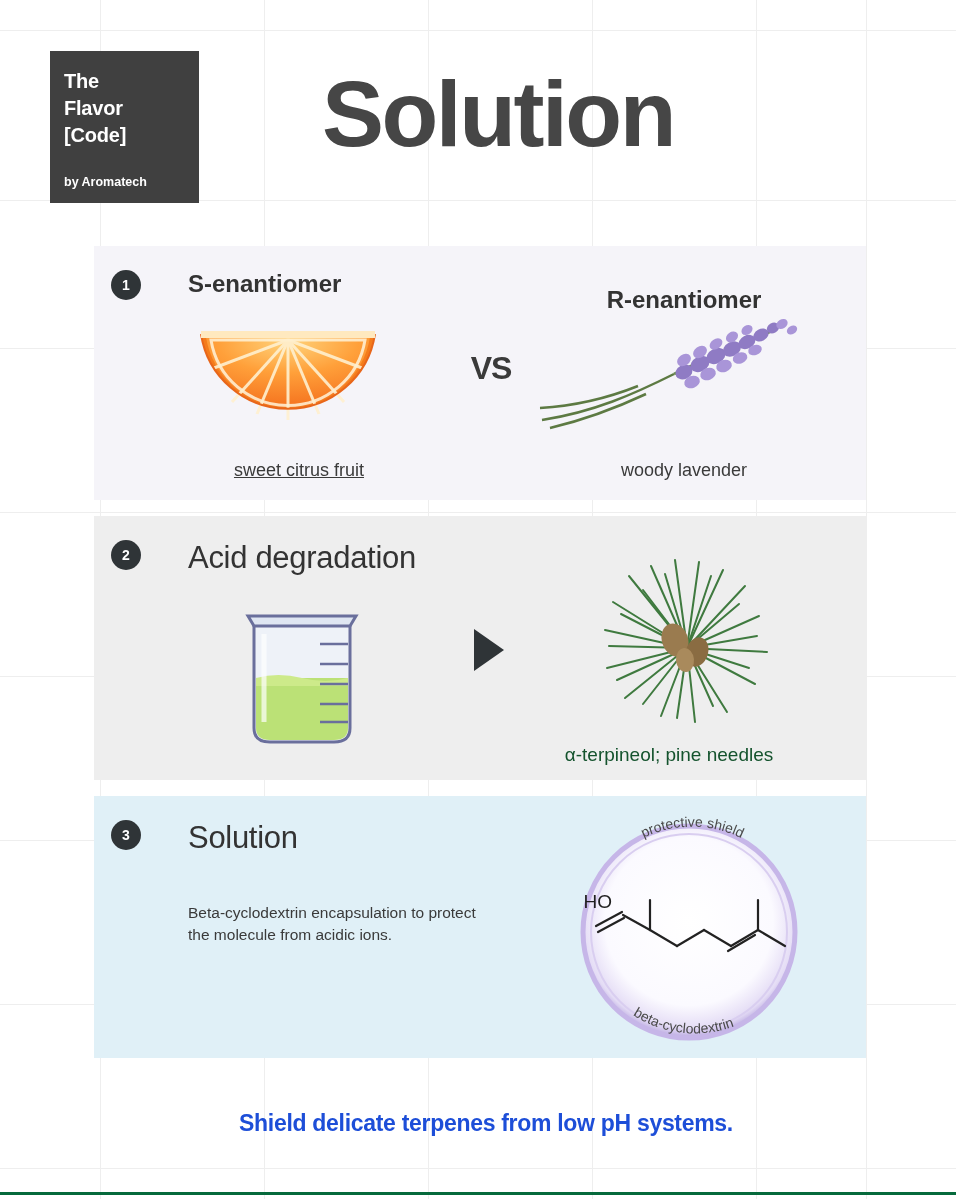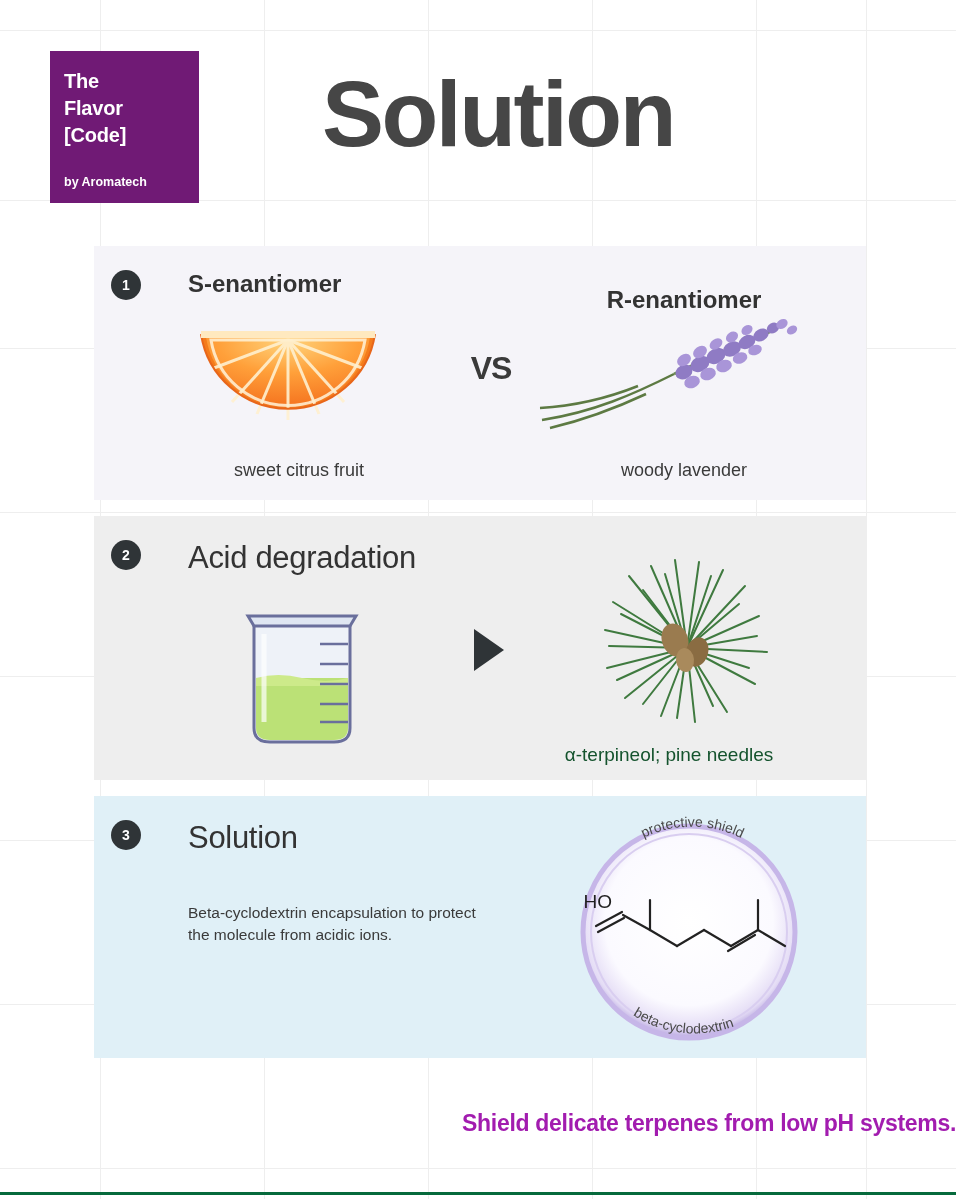--- a/index.html
+++ b/index.html
@@ -44,21 +44,21 @@
     height: 1199px;
   }
 
   
   .logo-badge {
     position: absolute;
     left: 50px;
     top: 51px;
     width: 149px;
     height: 152px;
-    background: #701a75;
+    background: #404040;
     color: #ffffff;
     box-sizing: border-box;
     padding: 17px 0 4px 14px;
   }
   .logo-title {
     font-size: 20px;
     font-weight: bold;
     line-height: 1.36;
     letter-spacing: -0.2px;
   }
@@ -151,20 +151,21 @@
     letter-spacing: -1px;
   }
   .caption-left {
     position: absolute;
     left: 40px;
     width: 330px;
     top: 214px;
     text-align: center;
     font-size: 18px;
     color: #3a3a3a;
+    text-decoration: underline;
   }
   .caption-right {
     position: absolute;
     left: 430px;
     width: 320px;
     top: 214px;
     text-align: center;
     font-size: 18px;
     color: #3a3a3a;
   }
@@ -236,24 +237,24 @@
     width: 330px;
     height: 248px;
   }
 
   
   .footer-text {
     position: absolute;
     left: 0;
     right: 0;
     top: 1110px;
-    text-align: right;
+    text-align: center;
     font-size: 23px;
     font-weight: bold;
-    color: #a21caf;
+    color: #1d4ed8;
     letter-spacing: -0.3px;
     padding-left: 16px;
   }
   .footer-rule {
     position: absolute;
     left: 0;
     right: 0;
     bottom: 4px;
     height: 3px;
     background: #066a3c;

